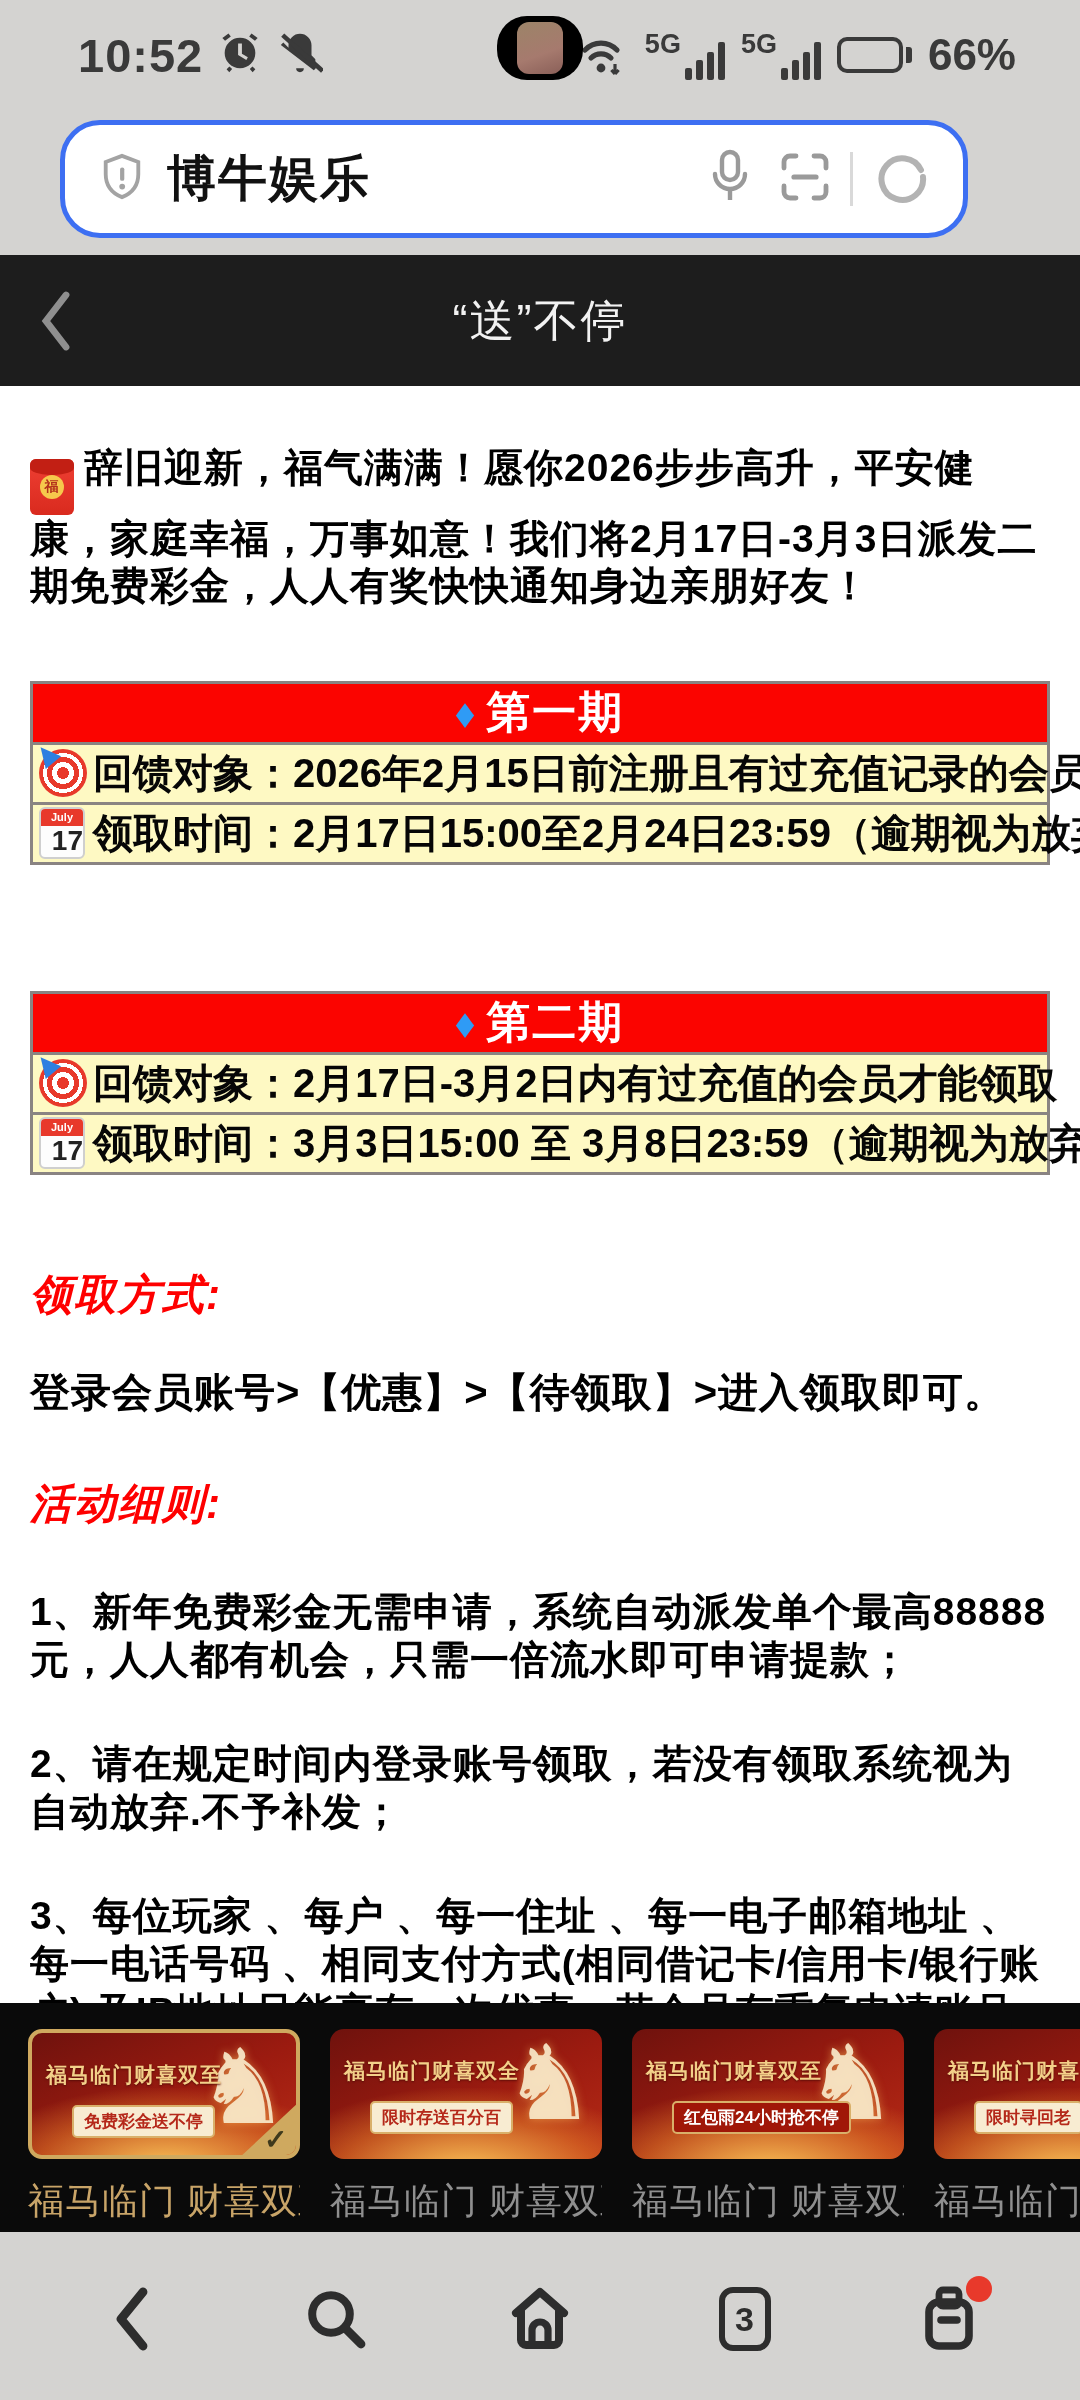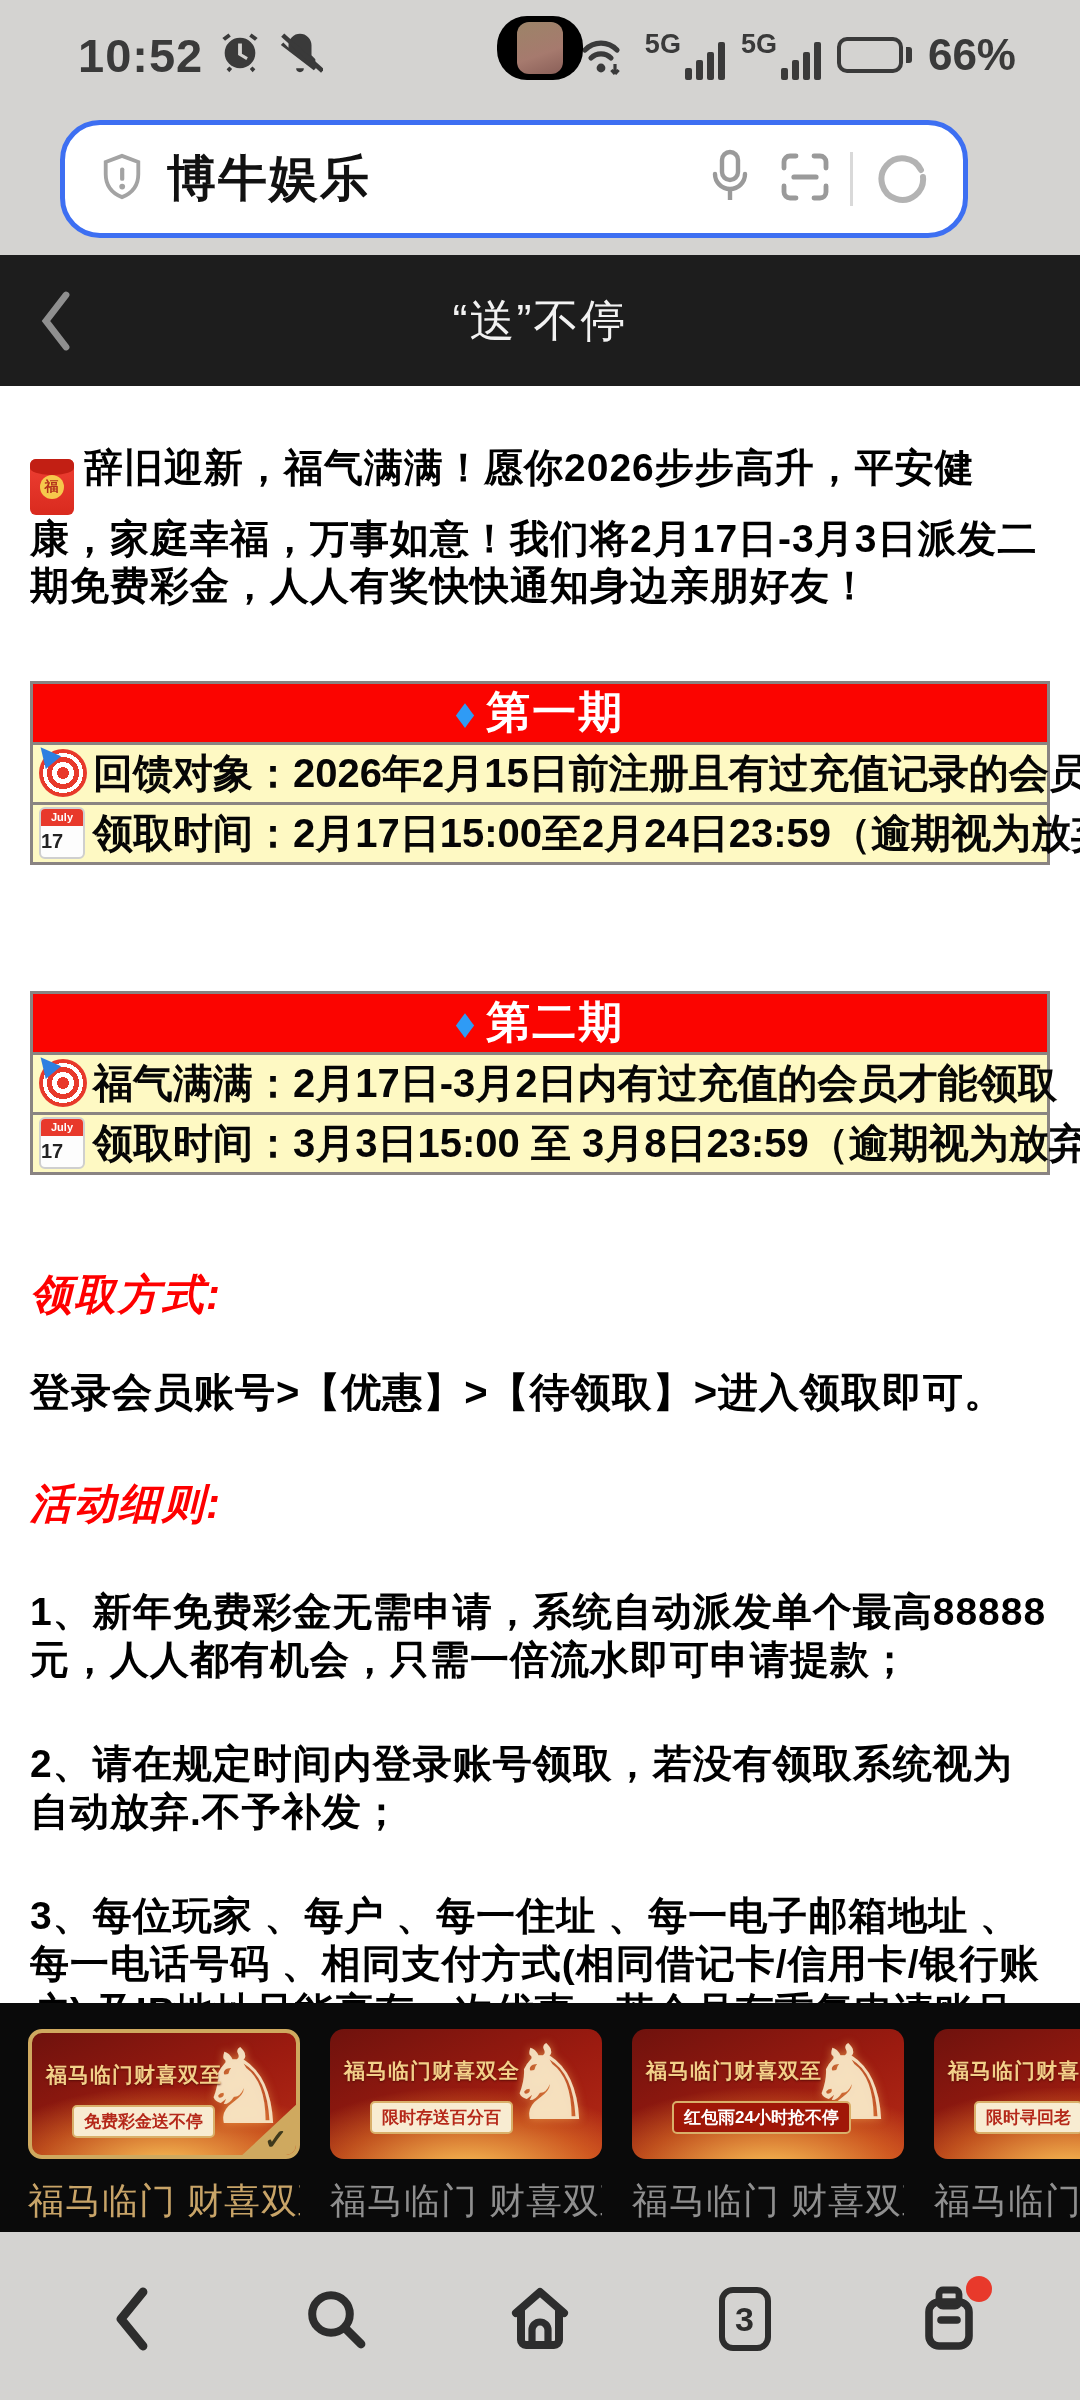--- a/index.html
+++ b/index.html
@@ -49,21 +49,21 @@
   .pt-header { height:58px; background:#fb0400; display:flex; align-items:center; justify-content:center; gap:12px; }
   .pt-title { color:#fff; font-size:44px; font-weight:700; letter-spacing:2px; }
   .diamond { color:#2f9bf5; font-size:24px; transform:scaleY(1.35); font-weight:400; }
   .pt-row { height:60px; border-top:3px solid #8a8482; display:flex; align-items:center; padding:0 6px; background:#fef9c3; }
   .pt-text { font-size:40px; font-weight:700; color:#060606; letter-spacing:0px; white-space:nowrap; }
   .target-ico { width:48px; height:48px; border-radius:50%; margin-right:6px; flex:0 0 auto; position:relative;
      background:radial-gradient(circle, #e8392b 0 6px, #fff 6px 11px, #e8392b 11px 16px, #fff 16px 20px, #e8392b 20px 24px); }
   .target-ico .dart { position:absolute; left:-2px; top:-4px; width:0; height:0; border-left:10px solid transparent; border-right:10px solid transparent; border-bottom:20px solid #2d7fe0; transform:rotate(-40deg); }
   .cal-ico { width:46px; height:52px; background:#fdfdfd; border:2px solid #cfcfcf; border-radius:6px; margin-right:8px; flex:0 0 auto; overflow:hidden; display:flex; flex-direction:column; }
   .cal-top { height:17px; background:#e8392b; color:#fff; font-size:11px; font-weight:700; text-align:center; line-height:17px; }
-  .cal-day { flex:1; font-size:20px; font-weight:700; color:#222; text-align:left; line-height:30px; }
+  .cal-day { flex:1; font-size:28px; font-weight:700; color:#222; text-align:right; line-height:30px; }
 
   .red-label { font-size:42px; font-weight:700; color:#fe0000; letter-spacing:2px;font-style:italic; }
   .label-claim { margin-top:92px; }
   .body-line { margin-top:42px; font-size:40px; font-weight:700; color:#000; letter-spacing:1px; }
   .label-rules { margin-top:56px; }
   .rule { margin-top:56px; font-size:39px; font-weight:700; color:#000; line-height:48px; letter-spacing:1px; }
   .rule:first-of-type { margin-top:0; }
 
   
   .carousel { position:absolute; top:2003px; left:0; width:1080px; height:229px; background:#0a0a0a; overflow:hidden; }
@@ -223,21 +223,21 @@
 
     <div class="promo-table second">
       <div class="pt-header">
         <span class="diamond">◆</span>
         <span class="pt-title">第二期</span>
       </div>
       <div class="pt-row">
         <span class="target-ico">
             <span class="dart"></span>
           </span>
-        <span class="pt-text">福气满满：2月17日-3月2日内有过充值的会员才能领取</span>
+        <span class="pt-text">回馈对象：2月17日-3月2日内有过充值的会员才能领取</span>
       </div>
       <div class="pt-row">
         <span class="cal-ico">
             <span class="cal-top">July</span>
             <span class="cal-day">17</span>
           </span>
         <span class="pt-text">领取时间：3月3日15:00 至 3月8日23:59（逾期视为放弃）</span>
       </div>
     </div>
 

